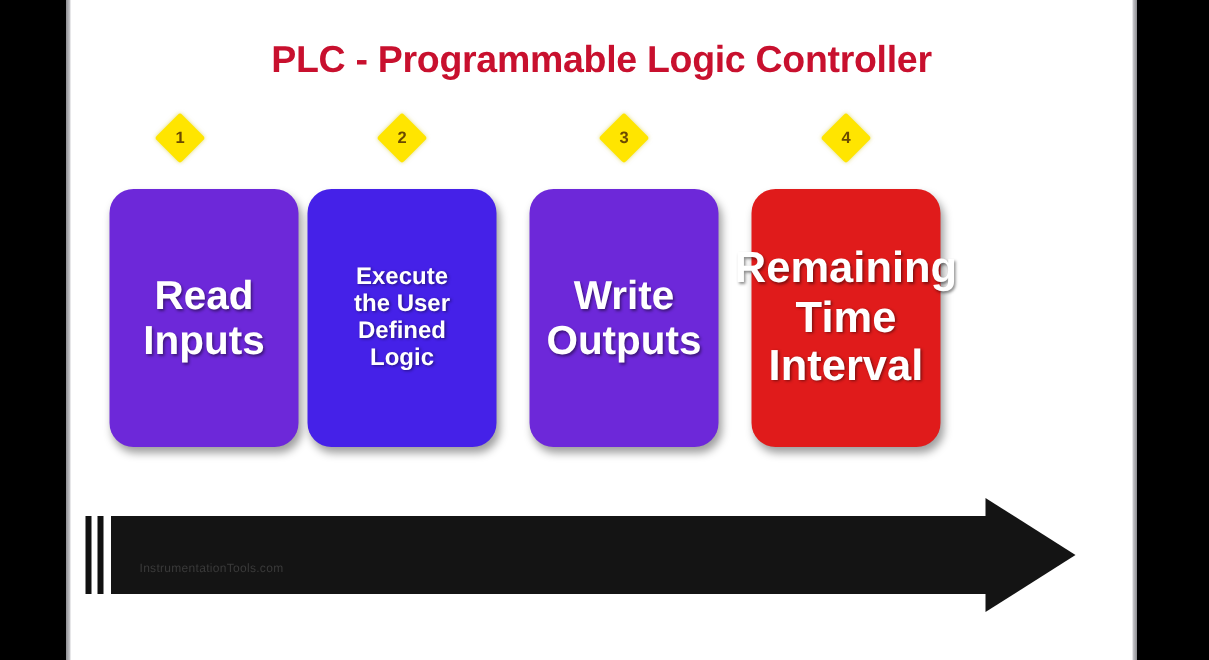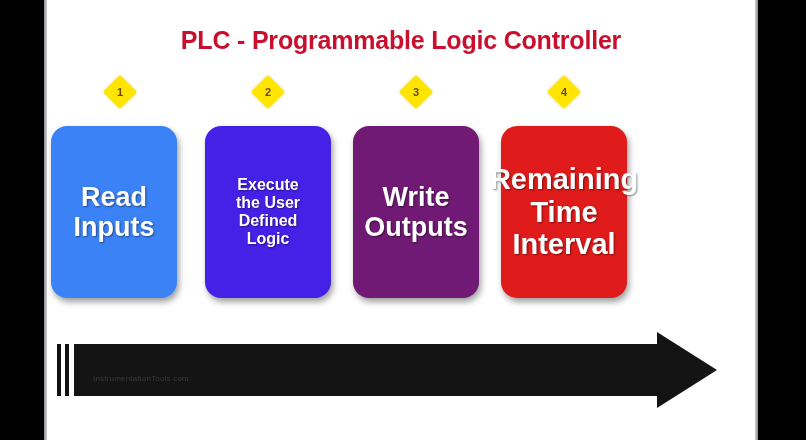--- a/index.html
+++ b/index.html
@@ -196,33 +196,33 @@
     <div class="diamond" style="left:209px; top:80px;">
       <span>2</span>
     </div>
     <div class="diamond" style="left:357px; top:80px;">
       <span>3</span>
     </div>
     <div class="diamond" style="left:505px; top:80px;">
       <span>4</span>
     </div>
 
-    <div class="pbox sz-big" style="left:4px; background:#3b82f6;">
+    <div class="pbox sz-big" style="left:26px; background:#6d28d9;">
       <div class="plabel">Read
 Inputs</div>
     </div>
 
     <div class="pbox sz-med" style="left:158px; background:#4521e8;">
       <div class="plabel">Execute
 the User
 Defined
 Logic</div>
     </div>
 
-    <div class="pbox sz-big" style="left:306px; background:#701a75;">
+    <div class="pbox sz-big" style="left:306px; background:#6d28d9;">
       <div class="plabel">Write
 Outputs</div>
     </div>
 
     <div class="pbox sz-med2" style="left:454px; background:#e01b1b;">
       <div class="plabel">Remaining
 Time
 Interval</div>
     </div>
 

